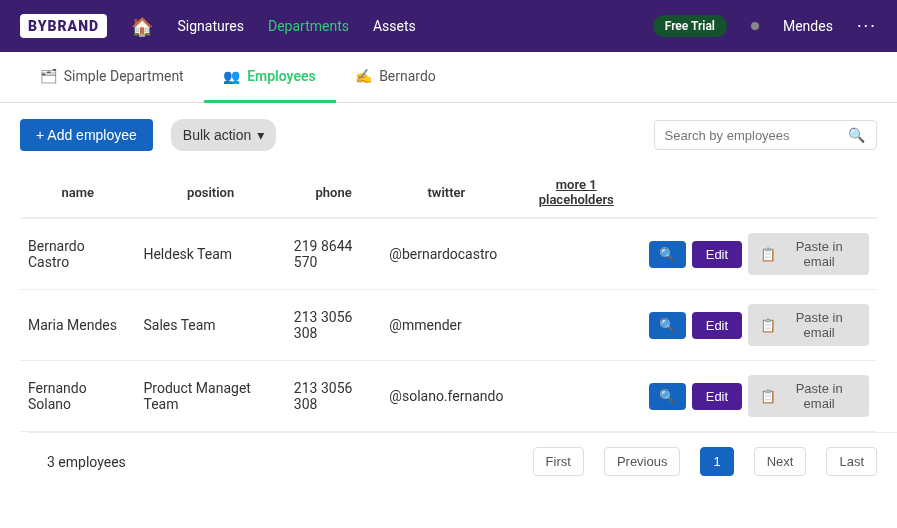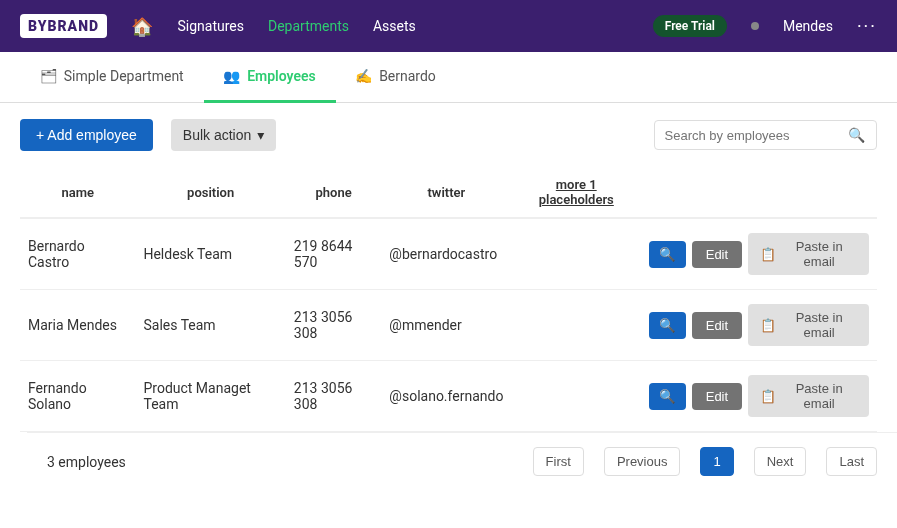--- a/index.html
+++ b/index.html
@@ -110,21 +110,21 @@
       cursor: pointer;
       font-size: 14px;
       display: flex;
       align-items: center;
       gap: 6px;
     }
     .btn-bulk-action {
       background: #e0e0e0;
       color: #333;
       border: none;
-      border-radius: 4px;
+      border-radius: 12px;
       padding: 8px 12px;
       cursor: pointer;
       font-size: 14px;
       display: flex;
       align-items: center;
       gap: 6px;
     }
     .toolbar-spacer { flex: 1; }
     .search-box {
       display: flex;
@@ -171,21 +171,21 @@
     }
     .btn-search-row {
       background: #1565c0;
       color: white;
       border: none;
       border-radius: 4px;
       padding: 6px 10px;
       cursor: pointer;
     }
     .btn-edit {
-      background: #737373;
+      background: #4c1d95;
       color: white;
       border: none;
       border-radius: 4px;
       padding: 6px 14px;
       cursor: pointer;
       font-size: 13px;
     }
     .btn-paste {
       background: #e0e0e0;
       color: #555;

